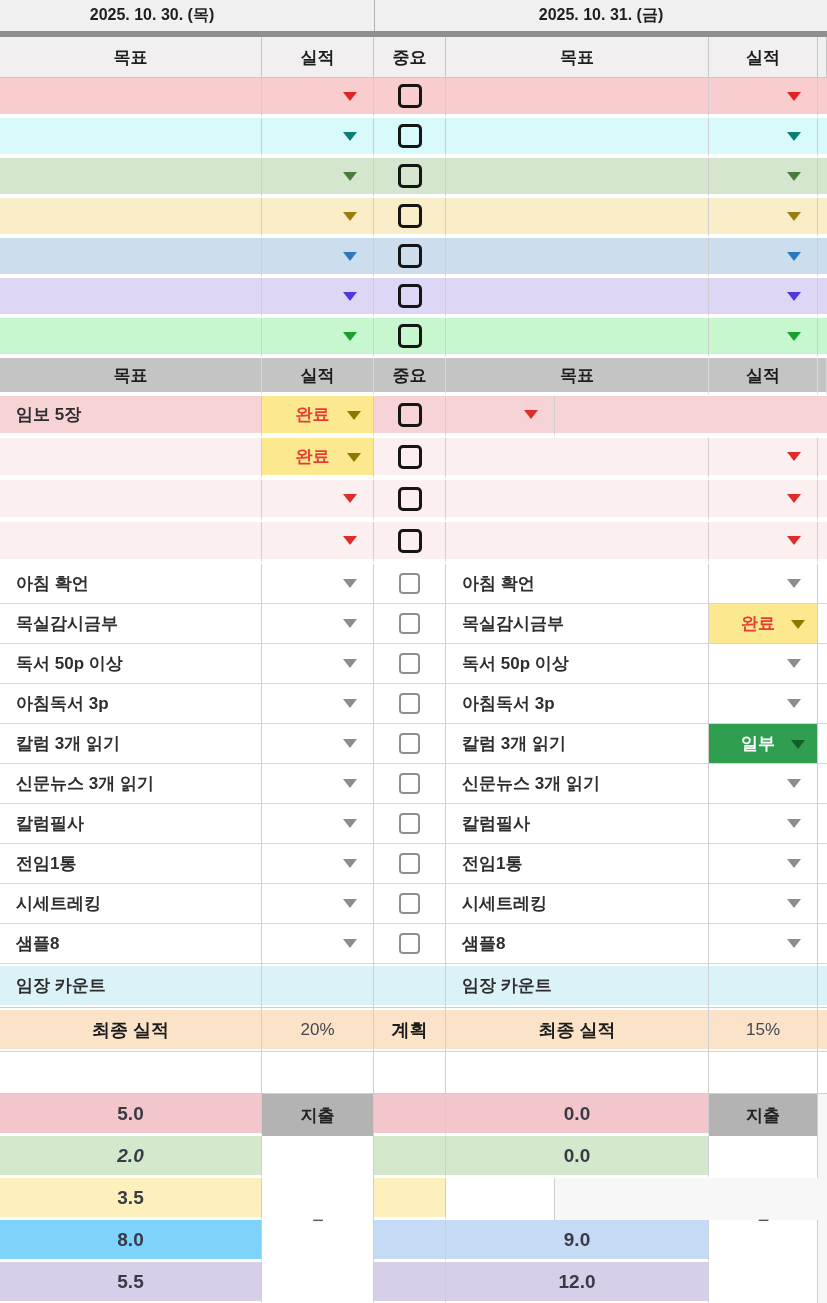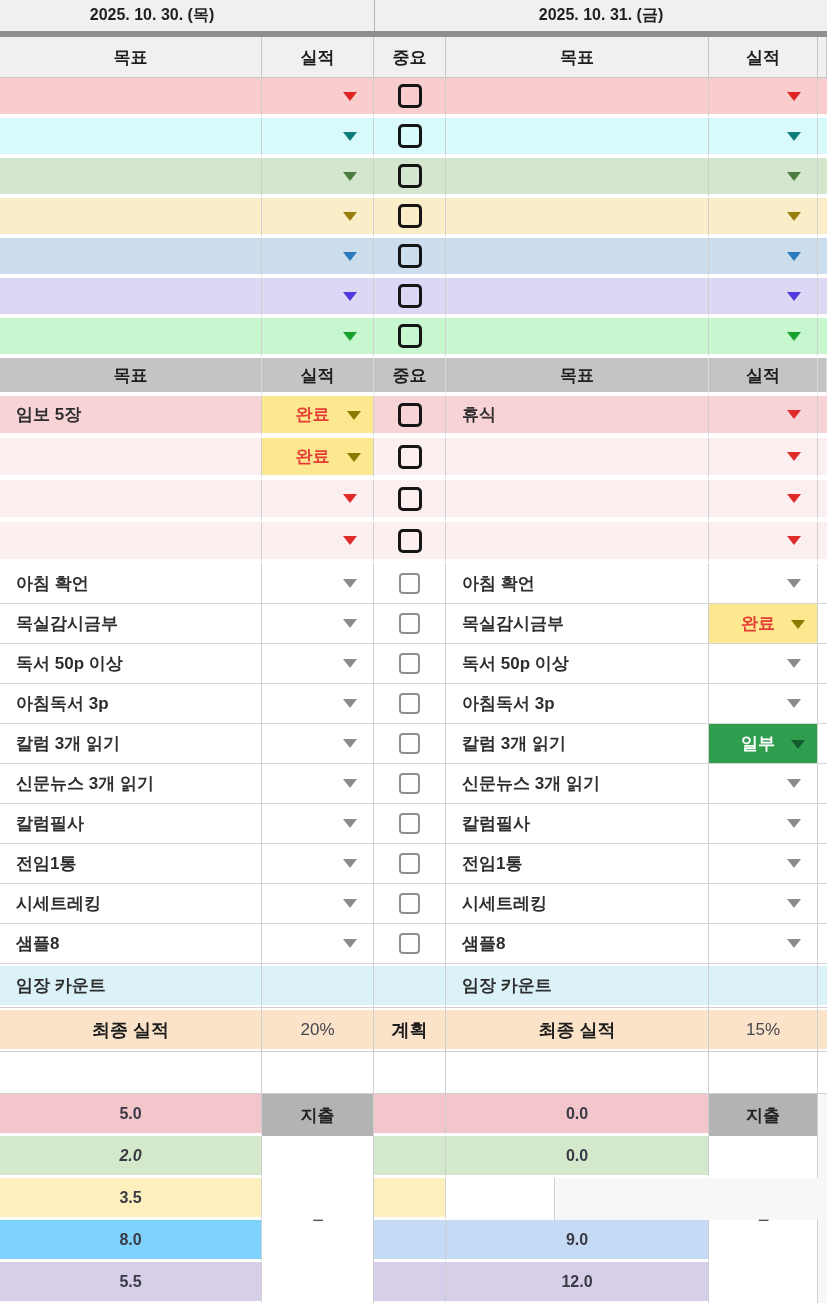--- a/index.html
+++ b/index.html
@@ -45,21 +45,21 @@
   .r-counter .cell{border-bottom:1px solid #cfcfcf;box-shadow:inset 0 2px 0 #fff,inset 0 -2px 0 #fff;}
   .r-final{height:44px;}
   .r-final .cell{border-bottom:1px solid #d0d0d0;box-shadow:inset 0 2px 0 #fff,inset 0 -2px 0 #fff;}
   .fin-lbl{width:100%;text-align:center;font-size:18px;font-weight:700;color:#1d1d1d;}
   .pct{width:100%;text-align:center;font-size:17px;font-weight:400;color:#46464f;}
   .r-spacer{height:42px;}
   .r-spacer .cell{border-bottom:1px solid #cfcfcf;background:#fff;}
   
   .bottom-wrap{position:relative;}
   .h42b{height:42px;}
-  .num span{width:100%;text-align:center;font-size:16px;font-weight:600;color:#3a3a46;}
+  .num span{width:100%;text-align:center;font-size:19px;font-weight:600;color:#3a3a46;}
   .expense{background:#b3b3b3;justify-content:center;}
   .expense span{font-size:17px;font-weight:700;color:#222;}
   .merged{background:#ffffff;border-bottom:none;}
   .dash{position:absolute;font-size:20px;color:#555;text-align:center;top:115px;height:22px;
         display:flex;align-items:center;justify-content:center;}
   .dash-left{left:262px;width:112px;}
   .dash-right{left:709px;width:109px;}
 </style>
 </head>
 <body>
@@ -216,23 +216,20 @@
         <div class="cell c1" style="background: rgb(247, 211, 214);">
           <span class="lbl">임보 5장</span>
         </div>
         <div class="cell c2 result badge-cell" style="background: rgb(251, 232, 143);">
           <span class="badge-text" style="color: rgb(229, 60, 53);">완료</span>
           <span class="arrow arrow-abs" style="border-top-color: rgb(141, 121, 0);"></span>
         </div>
         <div class="cell c3" style="background: rgb(247, 211, 214);">
           <div class="chk chk-black"></div>
         </div>
-        <div class="cell c4" style="background: rgb(247, 211, 214);">
-          <span class="lbl">휴식</span>
-        </div>
         <div class="cell c5 result" style="background: rgb(247, 211, 214);">
           <span class="arrow" style="border-top-color: rgb(224, 43, 43);"></span>
         </div>
         <div class="cell c6" style="background: rgb(247, 211, 214);"></div>
       </div>
       <div class="row h42 gap5">
         <div class="cell c1" style="background: rgb(252, 239, 240);">
           <span class="lbl"></span>
         </div>
         <div class="cell c2 result badge-cell" style="background: rgb(251, 232, 143);">

